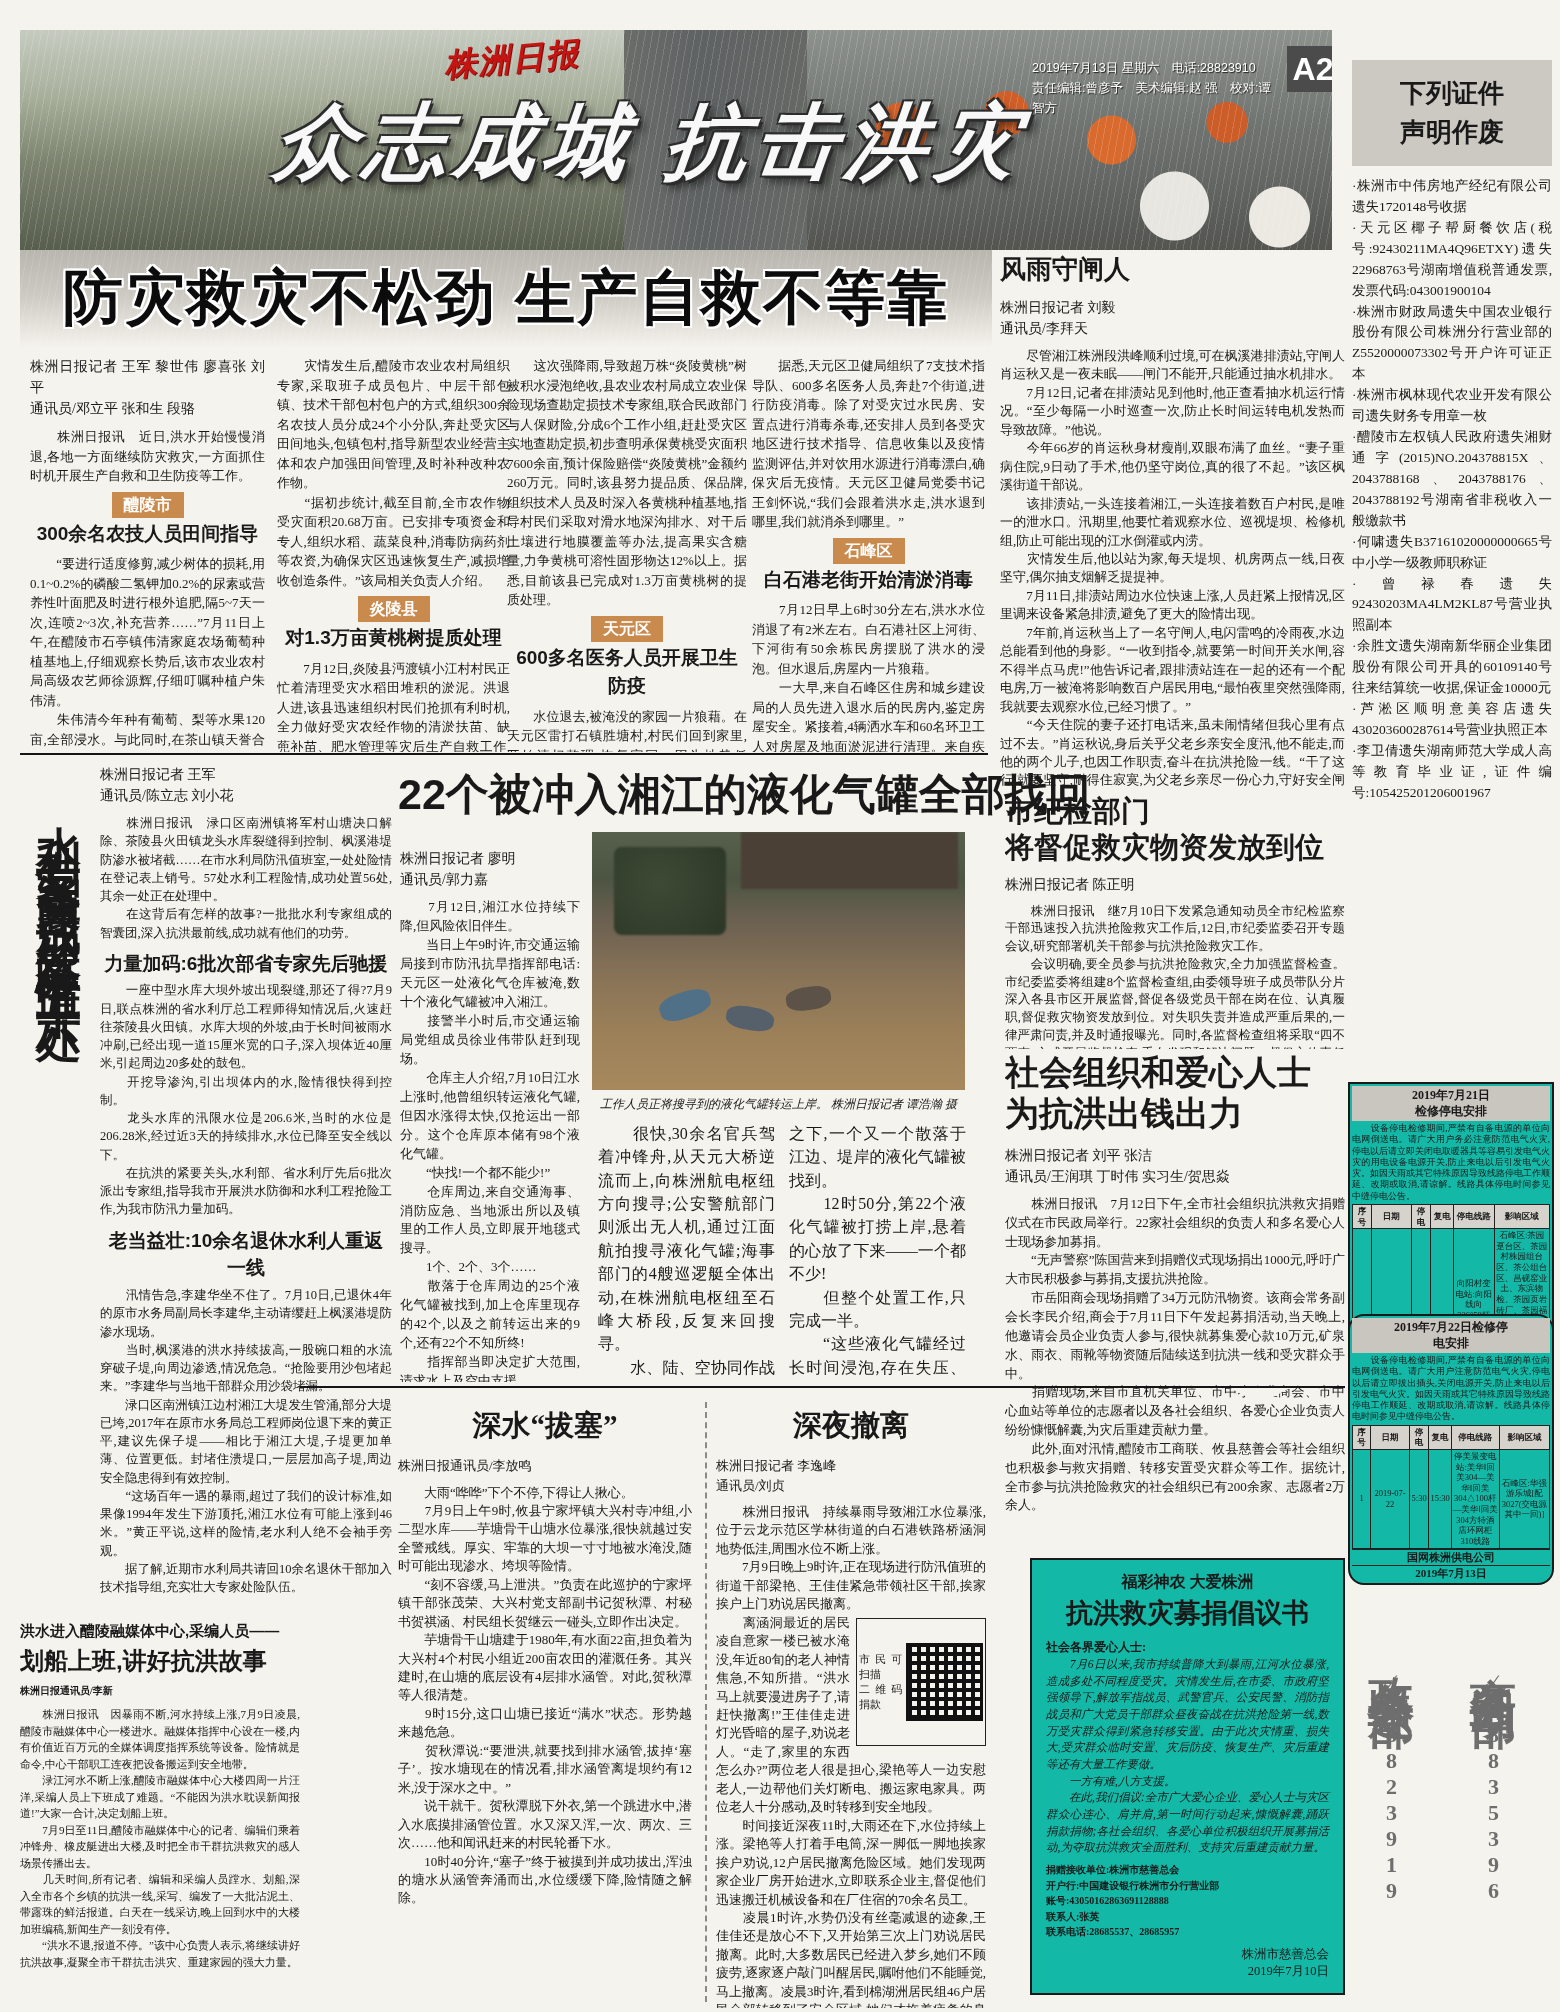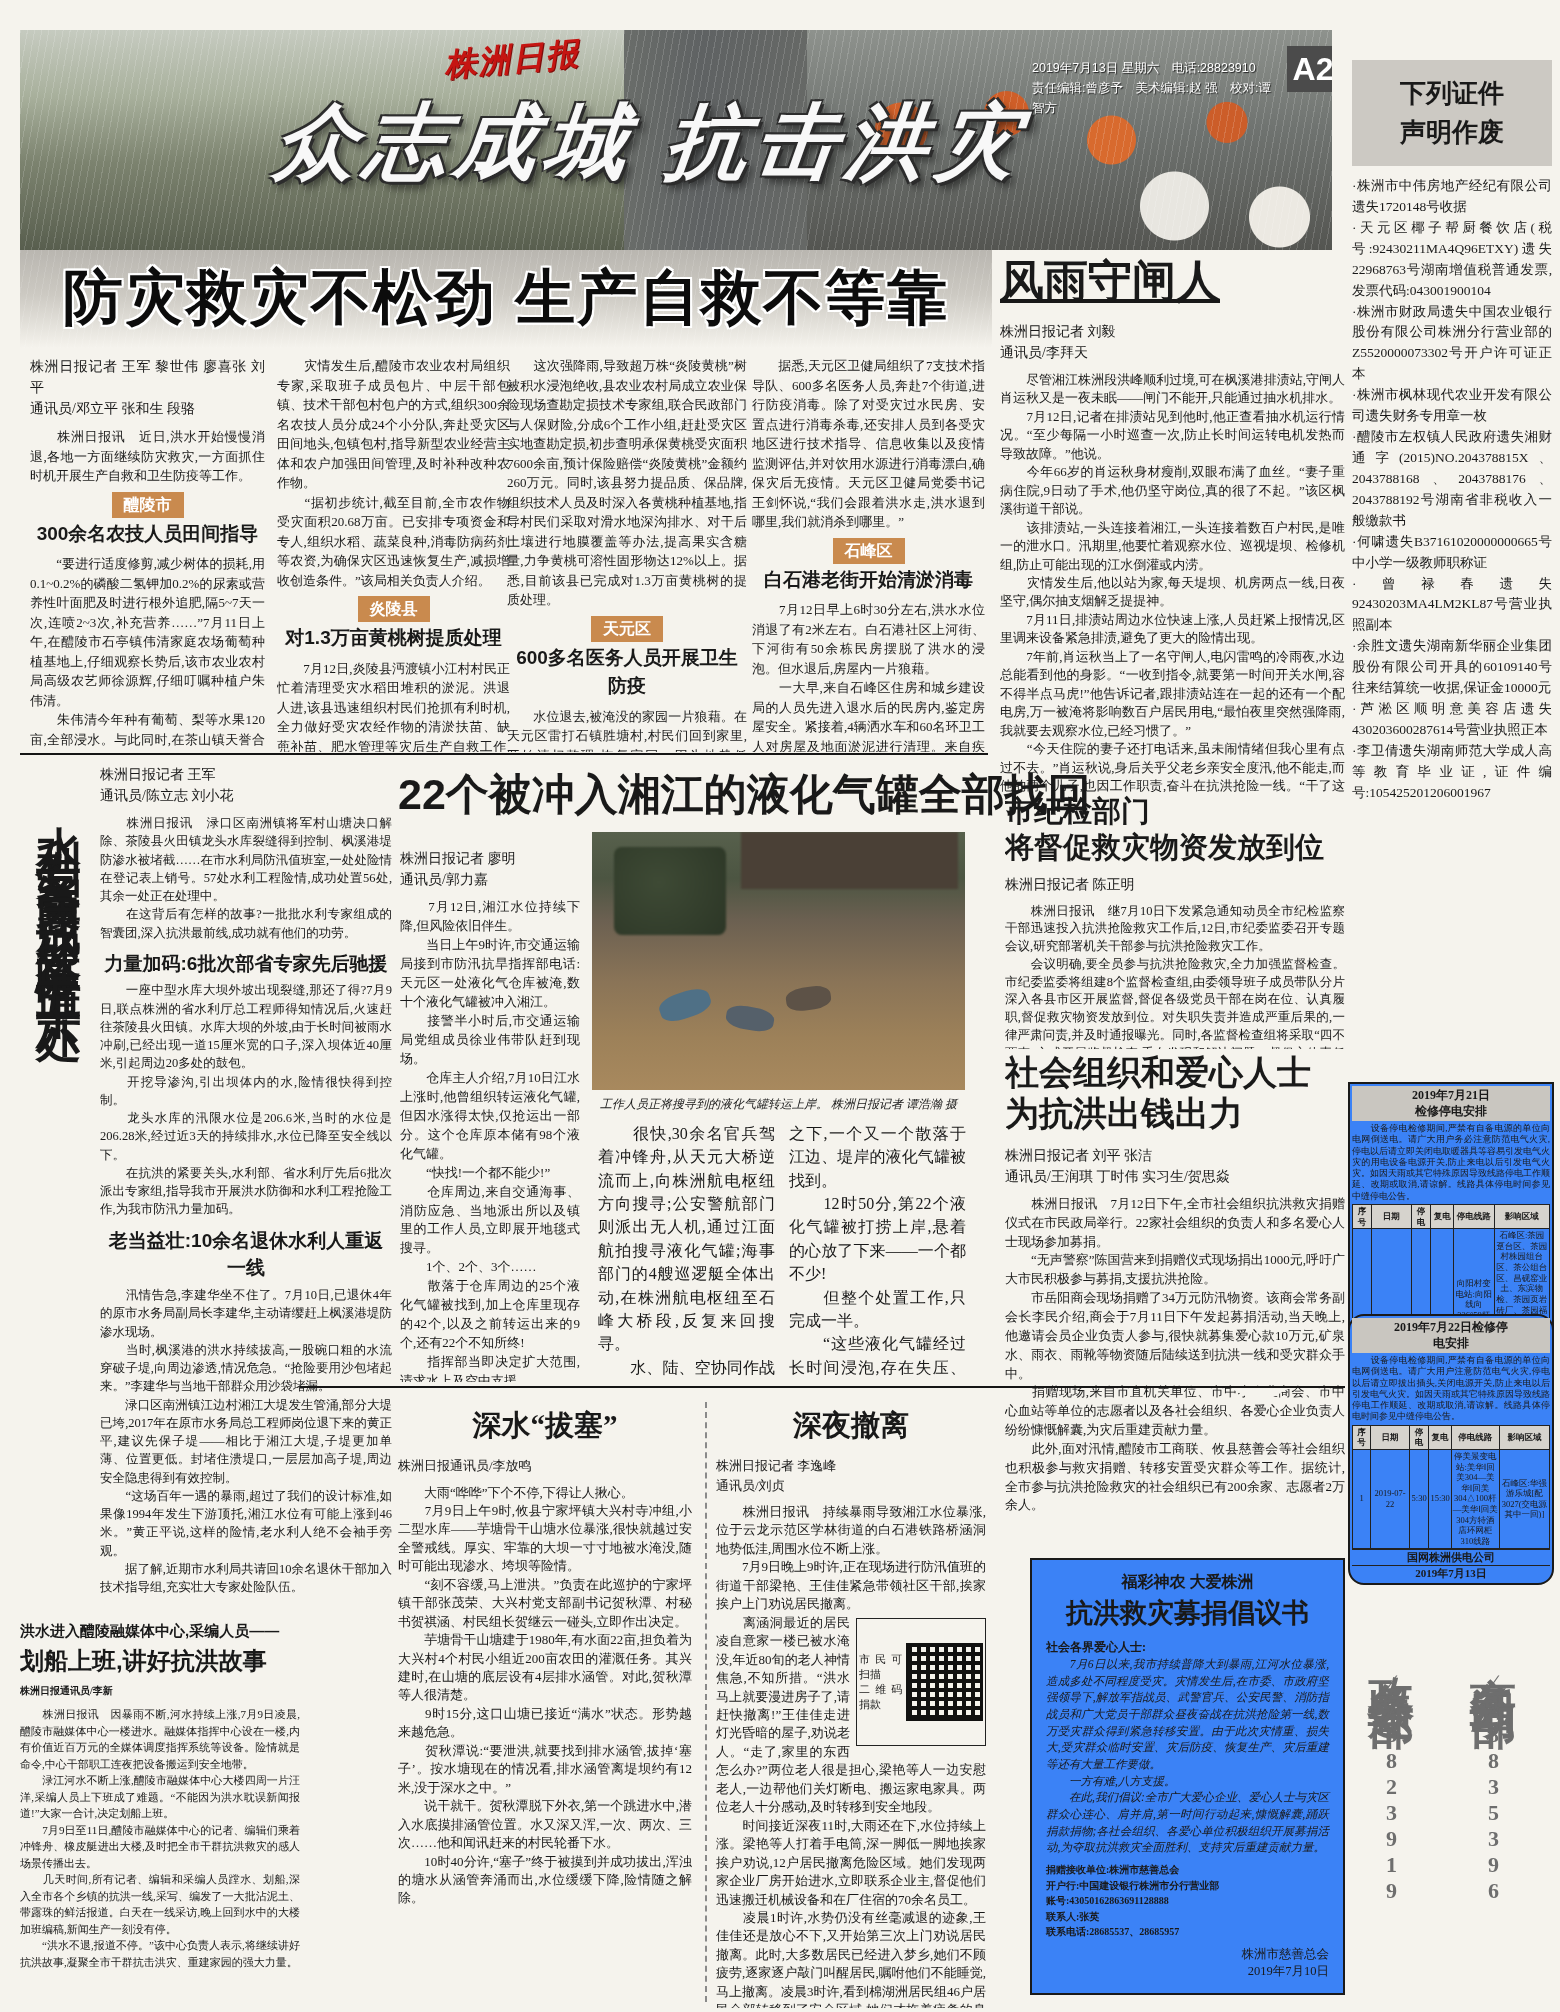--- a/index.html
+++ b/index.html
@@ -43,21 +43,21 @@
     background:linear-gradient(180deg,#b9b6b0 0%,#ccc9c2 45%,#f5f3ed 100%);}
   .leadstrip .rain{opacity:.4;}
   .leadline{position:absolute;left:0;top:8px;width:100%;text-align:center;font-size:60px;font-weight:900;
     letter-spacing:2px;color:#0c0c0c;
     text-shadow:2px 0 0 #fff,-2px 0 0 #fff,0 2px 0 #fff,0 -2px 0 #fff,2px 2px 0 #fff,-2px -2px 0 #fff,2px -2px 0 #fff,-2px 2px 0 #fff;}
   .bodytext{font-size:13px;line-height:1.5;}
   .smalltext{font-size:11px;line-height:1.5;}
   .rule{background:#151515;}
   .feature-head{font-weight:900;text-align:center;}
   .vert{writing-mode:vertical-rl;text-orientation:upright;}
-  .notice-box{border:2px solid #1a1a1a;background:#3b82f6;}
+  .notice-box{border:2px solid #1a1a1a;background:#14b8a6;}
   .graybar{background:#c9c6c0;text-align:center;font-weight:bold;}
   table.outage{border-collapse:collapse;width:100%;font-size:8.5px;line-height:1.25;}
   table.outage th,table.outage td{border:1px solid #222;padding:1px;text-align:center;vertical-align:middle;}
   table.outage th{background:#d6d3cd;}
   .qr{width:74px;height:74px;border:2px solid #111;
       background:
         repeating-linear-gradient(0deg,#111 0 4px,transparent 4px 9px),
         repeating-linear-gradient(90deg,#111 0 4px,#f5f3ed 4px 9px);}
   .deptcol{color:#6e6e6e;font-family:"Liberation Serif",serif;font-weight:bold;}
 </style>
@@ -112,21 +112,21 @@
     <div class="paras">　　据悉,天元区卫健局组织了7支技术指导队、600多名医务人员,奔赴7个街道,进行防疫消毒。除了对受灾过水民房、安置点进行消毒杀毒,还安排人员到各受灾地区进行技术指导、信息收集以及疫情监测评估,并对饮用水源进行消毒漂白,确保灾后无疫情。天元区卫健局党委书记王剑怀说,“我们会跟着洪水走,洪水退到哪里,我们就消杀到哪里。”</div>
     <span class="badge hei">石峰区</span>
     <div class="subhead">白石港老街开始清淤消毒</div>
     <div class="paras">　　7月12日早上6时30分左右,洪水水位消退了有2米左右。白石港社区上河街、下河街有50余栋民房摆脱了洪水的浸泡。但水退后,房屋内一片狼藉。
 　　一大早,来自石峰区住房和城乡建设局的人员先进入退水后的民房内,鉴定房屋安全。紧接着,4辆洒水车和60名环卫工人对房屋及地面淤泥进行清理。来自疾控部门的人员在现场做好消毒准备。
 　　白石港社区居委会主任周颂介绍,7月10日,上河街、下河街的239栋民房全部遭水浸泡,洪水普遍淹到一楼,部分紧靠河堤的房子淹到了二楼,239户居民全部安全转移。
 　　洪水在慢慢消退,12日下午6时30分左右,上河街、下河街已有近三分之二的民房退水,党员和居民纷纷加入到清淤工作中。</div>
   </div>
 
   <div class="abs" style="left:1000px;top:252px;width:345px;height:540px;overflow:hidden;">
-    <div class="hei" style="font-size:44px;font-weight:900;margin-bottom:10px;text-decoration:underline;">风雨守闸人</div>
+    <div class="hei" style="font-size:26px;font-weight:900;margin-bottom:10px;">风雨守闸人</div>
     <div class="byline">株洲日报记者 刘毅
 通讯员/李拜天</div>
     <div class="paras" style="font-size:13px;line-height:1.42;">　　尽管湘江株洲段洪峰顺利过境,可在枫溪港排渍站,守闸人肖运秋又是一夜未眠——闸门不能开,只能通过抽水机排水。
 　　7月12日,记者在排渍站见到他时,他正查看抽水机运行情况。“至少每隔一小时巡查一次,防止长时间运转电机发热而导致故障。”他说。
 　　今年66岁的肖运秋身材瘦削,双眼布满了血丝。“妻子重病住院,9日动了手术,他仍坚守岗位,真的很了不起。”该区枫溪街道干部说。
 　　该排渍站,一头连接着湘江,一头连接着数百户村民,是唯一的泄水口。汛期里,他要忙着观察水位、巡视堤坝、检修机组,防止可能出现的江水倒灌或内涝。
 　　灾情发生后,他以站为家,每天堤坝、机房两点一线,日夜坚守,偶尔抽支烟解乏提提神。
 　　7月11日,排渍站周边水位快速上涨,人员赶紧上报情况,区里调来设备紧急排渍,避免了更大的险情出现。
 　　7年前,肖运秋当上了一名守闸人,电闪雷鸣的冷雨夜,水边总能看到他的身影。“一收到指令,就要第一时间开关水闸,容不得半点马虎!”他告诉记者,跟排渍站连在一起的还有一个配电房,万一被淹将影响数百户居民用电,“最怕夜里突然强降雨,我就要去观察水位,已经习惯了。”
 　　“今天住院的妻子还打电话来,虽未闹情绪但我心里有点过不去。”肖运秋说,身后关乎父老乡亲安全度汛,他不能走,而他的两个儿子,也因工作职责,奋斗在抗洪抢险一线。“干了这行,就要坚守,耐得住寂寞,为父老乡亲尽一份心力,守好安全闸门。”他最后说。</div>

